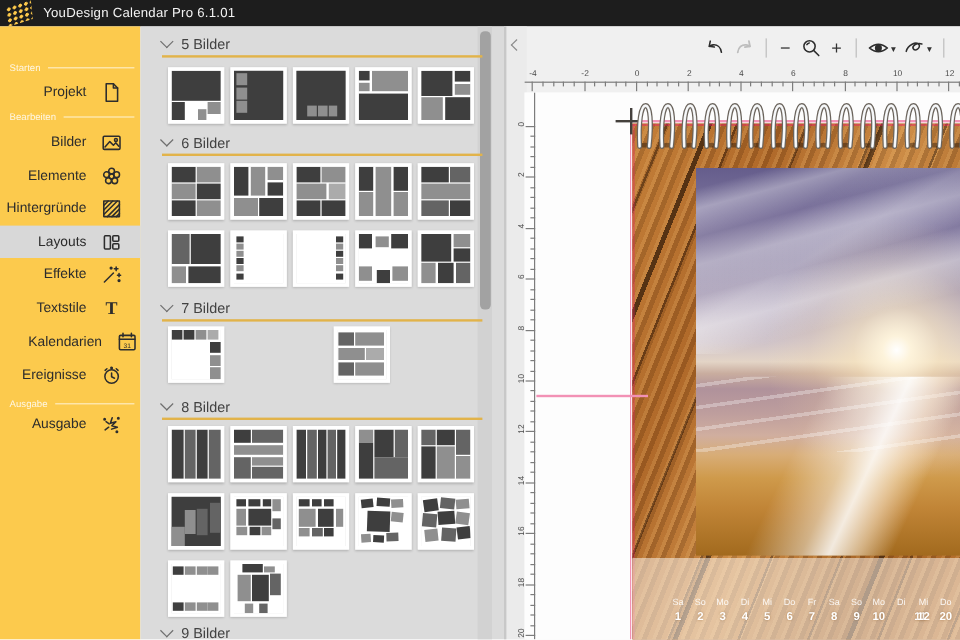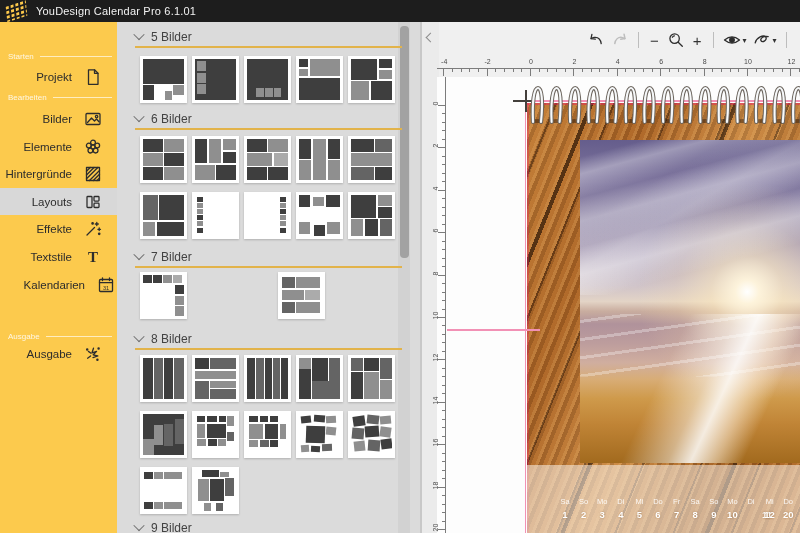--- a/index.html
+++ b/index.html
@@ -168,20 +168,31 @@
           <text x="9" y="14" font-family="Liberation Serif, DejaVu Serif, serif" font-size="15" font-weight="bold" text-anchor="middle" fill="#2d2d2d">T</text>
         </svg></span>
     </div>
     <div class="sb-row" style="top: 249px; height: 28px; margin-left: 13px;">
       <span class="sb-label">Kalendarien</span>
       <span class="sb-icon"><svg width="18" height="18" viewBox="0 0 18 18">
           <g stroke="#2d2d2d" stroke-width="1.3" fill="none" stroke-linecap="round" stroke-linejoin="round">
             <rect x="2.5" y="3.5" width="13" height="12" rx="1"></rect>
             <path d="M2.5 6.7h13M5.5 1.8v2.8M12.5 1.8v2.8"></path>
             <text x="9" y="13.6" font-family="Liberation Sans, sans-serif" font-size="5.5" text-anchor="middle" fill="#2d2d2d" stroke="none">31</text>
+          </g>
+        </svg></span>
+    </div>
+    <div class="sb-row" style="top: 277px; height: 28px;">
+      <span class="sb-label">Ereignisse</span>
+      <span class="sb-icon"><svg width="18" height="18" viewBox="0 0 18 18">
+          <g stroke="#2d2d2d" stroke-width="1.3" fill="none" stroke-linecap="round" stroke-linejoin="round">
+            <circle cx="9" cy="9.8" r="5.6"></circle>
+            <path d="M9 6.8v3.2l2.4 1.2"></path>
+            <path d="M3.6 4.6l1.5-1.3M14.4 4.6l-1.5-1.3"></path>
+            <circle cx="9" cy="2.6" r=".6"></circle>
           </g>
         </svg></span>
     </div>
     <div class="sb-header" style="top: 304px; height: 20px;">
       <span class="txt">Ausgabe</span>
       <span class="line"></span>
     </div>
     <div class="sb-row" style="top: 318px; height: 28px;">
       <span class="sb-label">Ausgabe</span>
       <span class="sb-icon"><svg width="18" height="18" viewBox="0 0 18 18">

